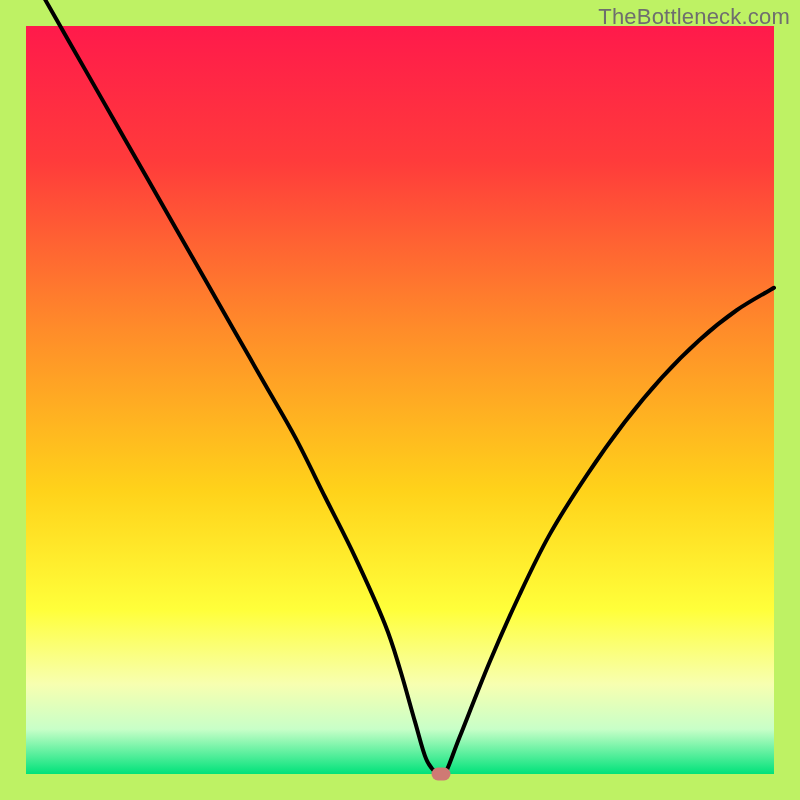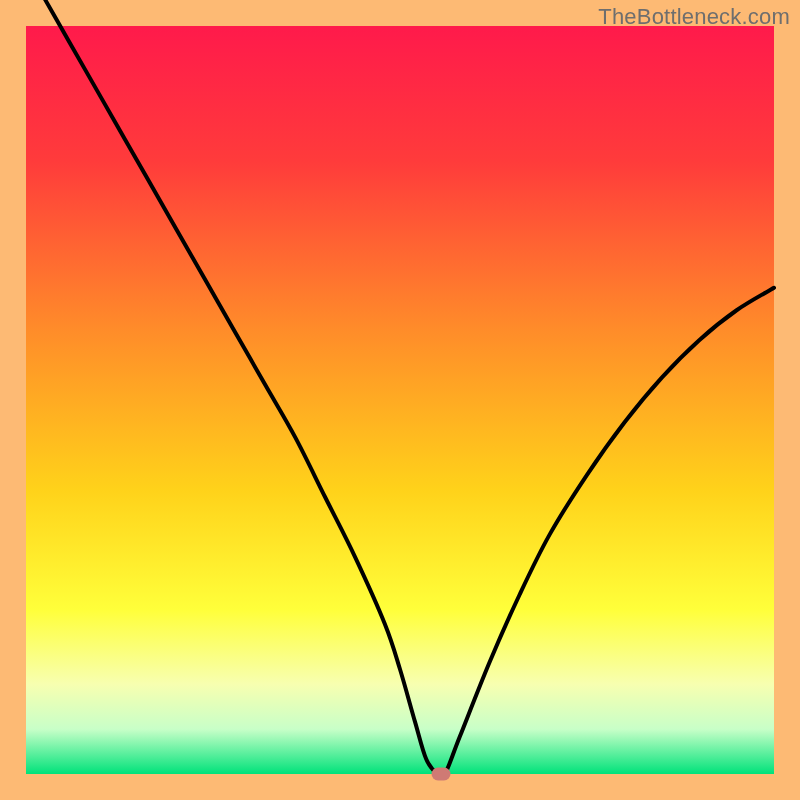--- a/index.html
+++ b/index.html
@@ -10,21 +10,21 @@
     background: #000;
     overflow: hidden;
     font-family: Arial, Helvetica, sans-serif;
   }
   .frame {
     position: absolute;
     left: 0;
     top: 0;
     width: 800px;
     height: 800px;
-    background: #fdba74;
+    background: #bef264;
   }
   .plot {
     position: absolute;
     left: 26px;
     top: 26px;
     width: 748px;
     height: 748px;
     
   }
   .watermark {

